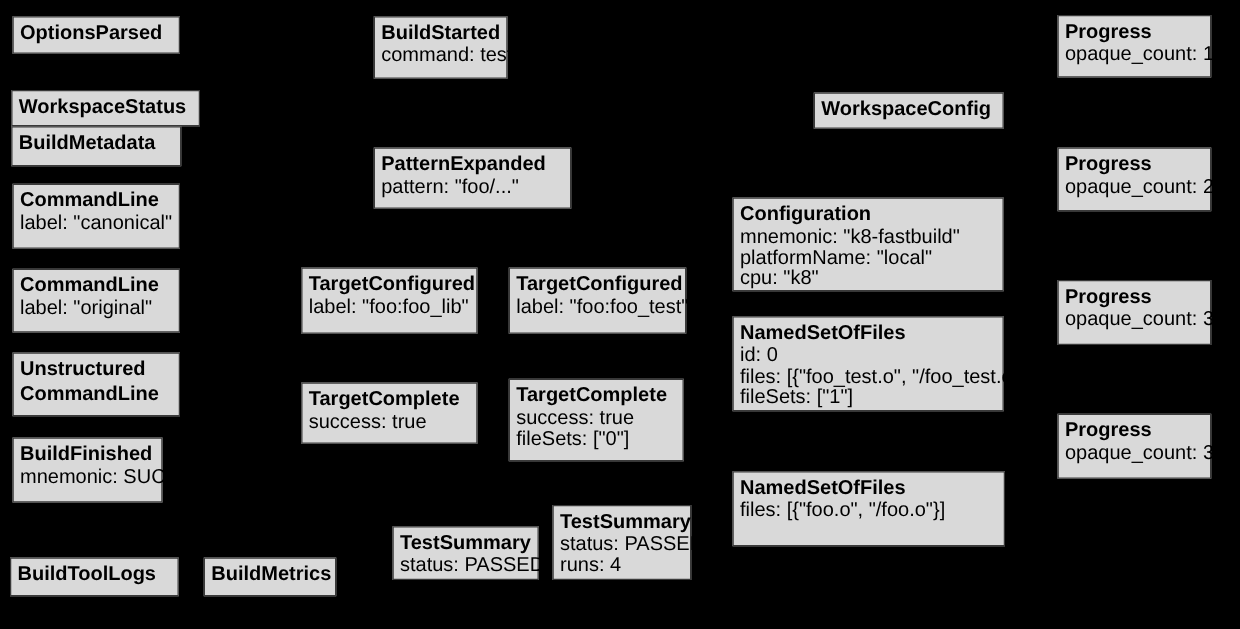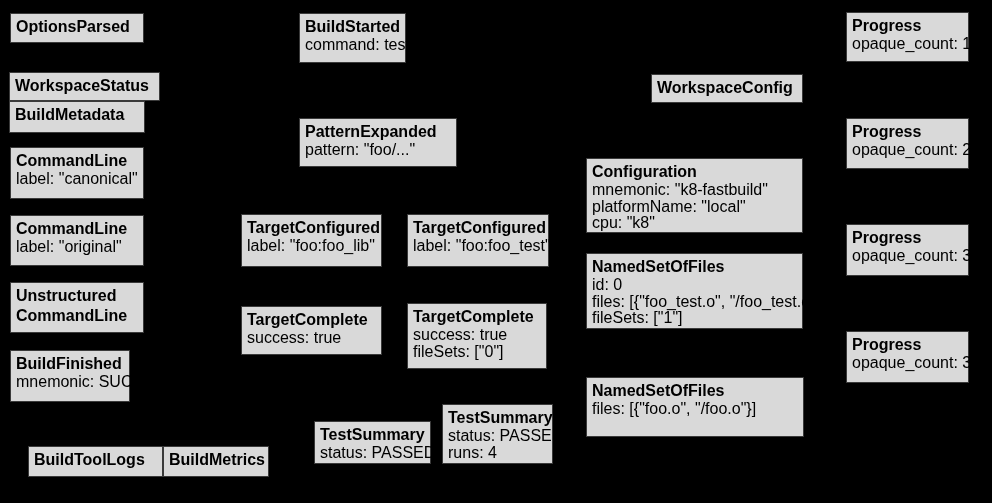--- a/index.html
+++ b/index.html
@@ -59,21 +59,21 @@
       <div class="node-title">CommandLine</div>
       <div class="node-line">label: "original"</div>
     </div>
     <div class="node" style="left: 10px; top: 282px; width: 134px; height: 51px;">
       <div class="node-title">Unstructured CommandLine</div>
     </div>
     <div class="node" style="left: 10px; top: 350px; width: 120px; height: 52px;">
       <div class="node-title">BuildFinished</div>
       <div class="node-line">mnemonic: SUCCESS</div>
     </div>
-    <div class="node" style="left: 28px; top: 446px; width: 135px; height: 31px;">
+    <div class="node" style="left: 8px; top: 446px; width: 135px; height: 31px;">
       <div class="node-title">BuildToolLogs</div>
     </div>
     <div class="node" style="left: 163px; top: 446px; width: 106px; height: 31px;">
       <div class="node-title">BuildMetrics</div>
     </div>
     <div class="node" style="left: 299px; top: 13px; width: 107px; height: 50px;">
       <div class="node-title">BuildStarted</div>
       <div class="node-line">command: test</div>
     </div>
     <div class="node" style="left: 299px; top: 118px; width: 158px; height: 49px;">

